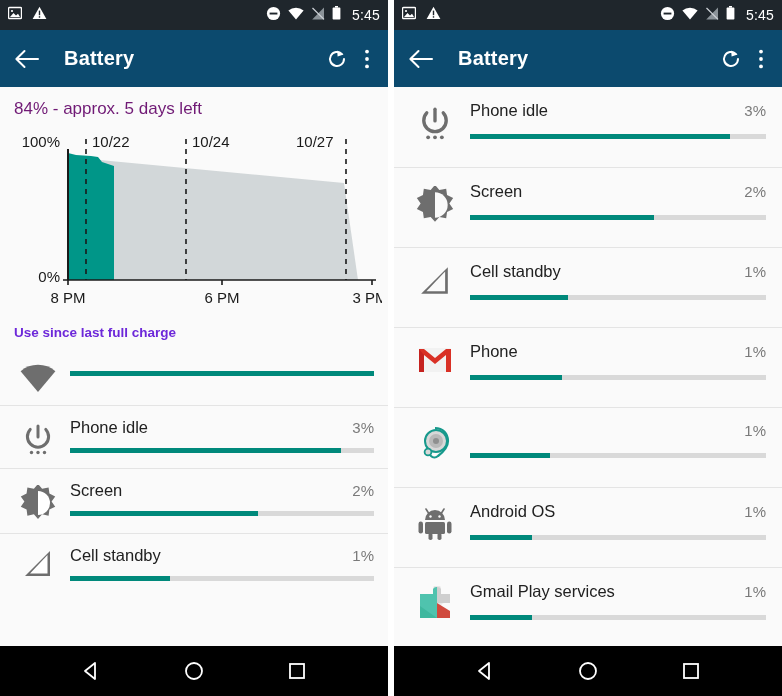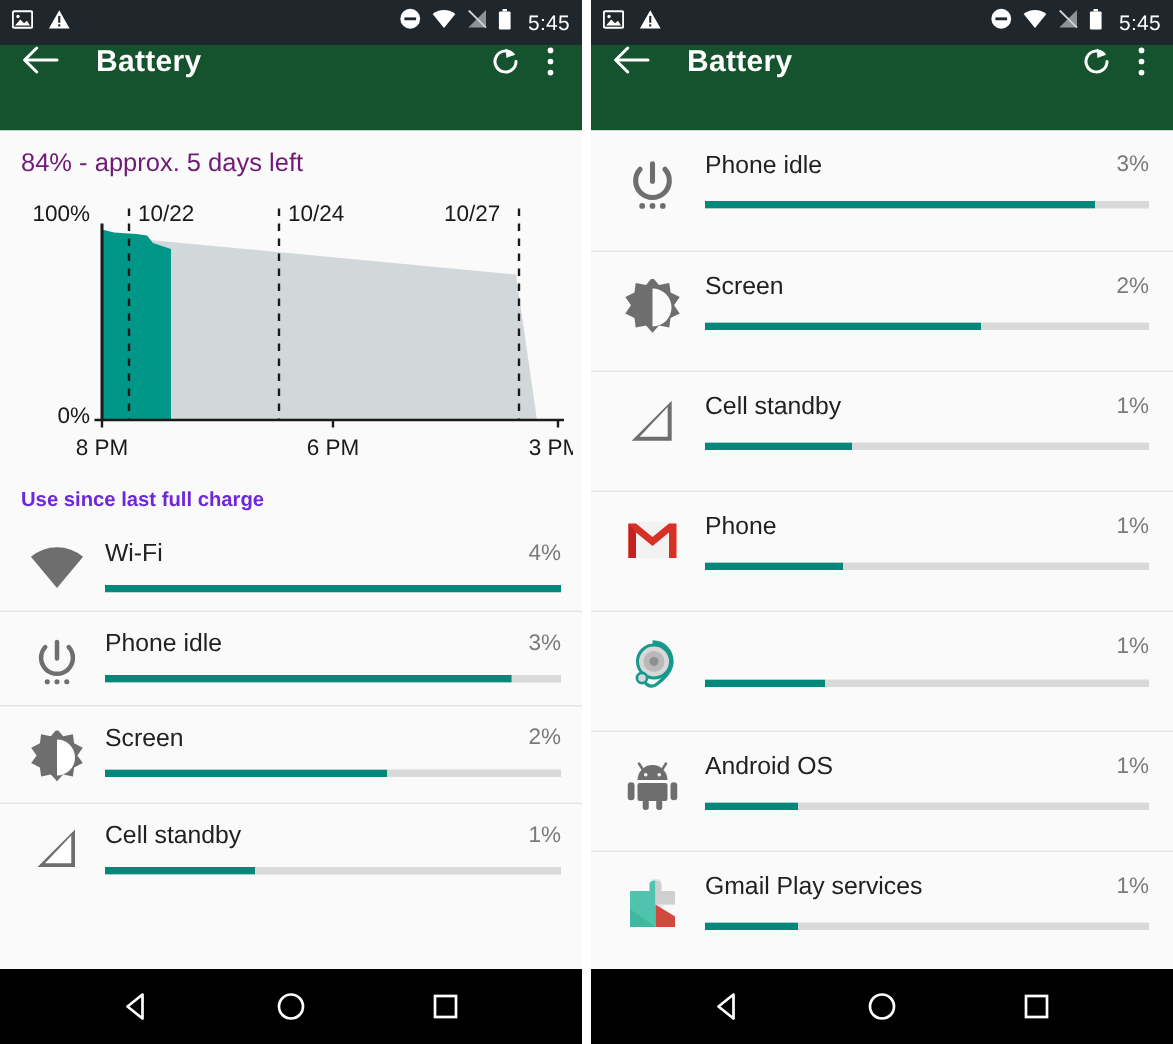--- a/index.html
+++ b/index.html
@@ -17,21 +17,21 @@
     height:30px;background:#1f262c;display:flex;align-items:center;
     padding:0 8px;flex:0 0 30px;
   }
   .sb-left{display:flex;align-items:center;gap:10px;}
   .sb-right{display:flex;align-items:center;gap:7px;margin-left:auto;}
   .sb-time{color:#ffffff;font-size:14px;letter-spacing:.2px;margin-left:4px;}
   .ico{display:block;}
 
   
   .actionbar{
-    height:57px;background:#14532d;display:flex;align-items:flex-start;
+    height:57px;background:#0c4a6e;display:flex;align-items:center;
     padding:0 14px;flex:0 0 57px;
   }
   .ab-title{color:#ffffff;font-size:20px;font-weight:bold;margin-left:24px;letter-spacing:.2px;}
   .ab-actions{margin-left:auto;display:flex;align-items:center;gap:16px;padding-right:4px;}
   .ab-btn{display:flex;align-items:center;justify-content:center;cursor:pointer;}
 
   
   .content{flex:1;background:#fafafa;overflow:hidden;position:relative;}
 
   
@@ -53,21 +53,21 @@
     border-top:1px solid #e4e4e4;
     background:#fafafa;
     min-height:56px;box-sizing:border-box;
   }
   .row.first{border-top:none;}
   .row-icon{
     width:48px;flex:0 0 48px;display:flex;align-items:center;justify-content:center;
     padding-top:4px;
   }
   .row-body{flex:1;padding-left:8px;padding-right:0;}
-  .row-line{display:flex;align-items:flex-start;}
+  .row-line{display:flex;align-items:center;}
   .row-label{font-size:16.5px;color:#212121;}
   .row-pct{margin-left:auto;font-size:15px;color:#7a7a7a;}
   .bar{
     margin-top:11px;height:5px;border-radius:0;
     background:#d9d9d9;width:100%;overflow:hidden;
   }
   .bar-fill{height:5px;background:#00897b;}
 
   
   .right .row{min-height:80px;padding:14px 16px 14px 14px;}
@@ -200,24 +200,20 @@
 
       <div class="section-head">Use since last full charge</div>
 
       <div class="row first">
         <div class="row-icon">
           <svg width="36" height="29" viewBox="0 0 36 29">
               <path d="M18 28 L0.6 7.2 A27 27 0 0 1 35.4 7.2 Z" fill="#6e6e6e"></path>
             </svg>
         </div>
         <div class="row-body">
-          <div class="row-line">
-            <span class="row-label">Wi-Fi</span>
-            <span class="row-pct">4%</span>
-          </div>
           <div class="bar">
             <div class="bar-fill" style="width:100%"></div>
           </div>
         </div>
       </div>
 
       <div class="row">
         <div class="row-icon">
           <svg width="32" height="34" viewBox="0 0 32 34">
               <path d="M16 4 L16 15" stroke="#6e6e6e" stroke-width="3" stroke-linecap="round"></path>

